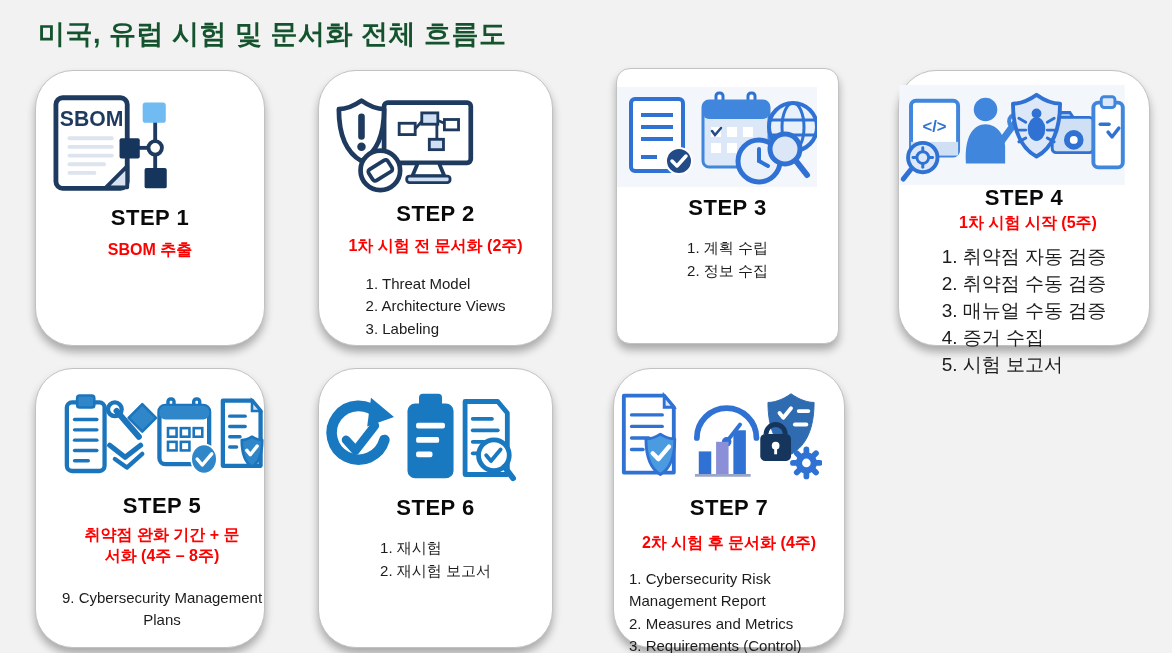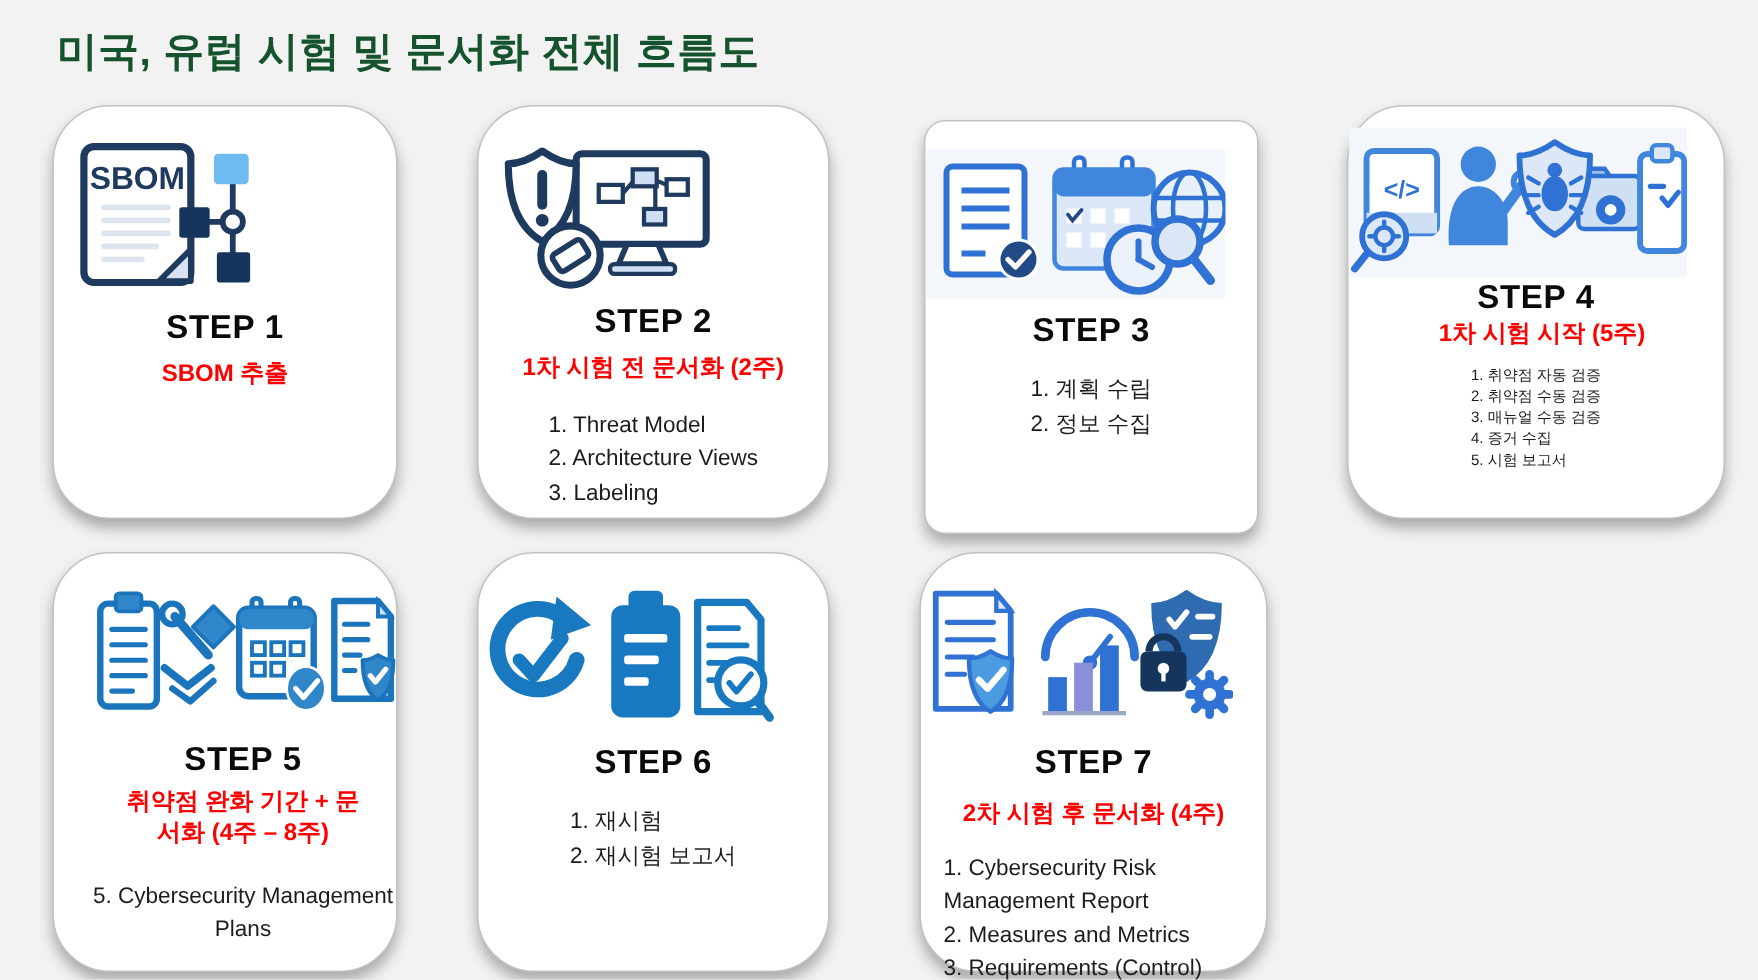--- a/index.html
+++ b/index.html
@@ -21,21 +21,21 @@
   .card {
     position: absolute;
     background: #ffffff;
     border: 1px solid #c2c2c2;
     border-radius: 38px;
     box-shadow: 0 6px 9px rgba(0,0,0,0.30);
     text-align: center;
   }
   #card1 { left: 35px;  top: 70px;  width: 230px; height: 276px; }
   #card2 { left: 318px; top: 70px;  width: 235px; height: 276px; }
-  #card3 { left: 616px; top: 80px;  width: 223px; height: 276px; border-radius: 14px; }
+  #card3 { left: 616px; top: 68px;  width: 223px; height: 276px; border-radius: 14px; }
   #card4 { left: 898px; top: 70px;  width: 252px; height: 276px; }
   #card5 { left: 35px;  top: 368px; width: 230px; height: 280px; padding-left: 24px; }
   #card6 { left: 318px; top: 368px; width: 235px; height: 280px; }
   #card7 { left: 613px; top: 368px; width: 232px; height: 280px; }
 
   .icon-wrap { display: flex; align-items: center; justify-content: flex-start; }
   #card1 .icon-wrap { margin-top: 20px; height: 106px; }
   #card2 .icon-wrap { margin-top: 24px; height: 98px; }
   #card3 .icon-wrap { margin-top: 18px; height: 100px; }
   #card4 .icon-wrap { margin-top: 14px; height: 100px; }
@@ -65,21 +65,21 @@
   #card7 .step-subtitle { margin-top: 12px; }
 
   .card-list {
     display: inline-block;
     text-align: left;
     font-size: 15px;
     color: #1c1c1c;
     line-height: 1.5;
     margin-top: 16px;
   }
-  #card4 .card-list { margin-top: 10px; font-size: 10px; line-height: 1.42; }
+  #card4 .card-list { margin-top: 10px; font-size: 19px; line-height: 1.42; }
   #card5 .card-list { display: block; text-align: center; margin-top: 20px; }
   #card7 .card-list { display: block; text-align: left; padding: 0 15px; margin-top: 14px; }
 
   svg { display: block; }
 </style>
 </head>
 <body>
 
 <div class="page-title">미국, 유럽 시험 및 문서화 전체 흐름도</div>
 
@@ -300,21 +300,21 @@
             <line x1="198" y1="64" x2="206" y2="64"></line>
         </g>
         <path d="M224 52 C229 55 233 56 236 56 C236 72 232 82 224 87 C216 82 212 72 212 56 C215 56 219 55 224 52 Z" fill="#2f86c8" stroke="#1b75bc" stroke-width="3" stroke-linejoin="round"></path>
         <path d="M218 68 l4 5 l8 -10" fill="none" stroke="#ffffff" stroke-width="4" stroke-linecap="round" stroke-linejoin="round"></path>
       </g>
     </svg>
   </div>
   <div class="step-title">STEP 5</div>
   <div class="step-subtitle">취약점 완화 기간 + 문서화 (4주 – 8주)</div>
   <div class="card-list">
-    <div class="list-item">5. Cybersecurity Management Plans</div>
+    <div class="list-item">9. Cybersecurity Management Plans</div>
   </div>
 </div>
 
 <div class="card" id="card6">
   <div class="icon-wrap">
     <svg width="200" height="96" viewBox="0 0 200 100">
       <g>
         <path d="M58 26 A28 28 0 1 0 64 52" fill="none" stroke="#1878c0" stroke-width="11" stroke-linecap="round"></path>
         <polygon points="50,8 74,28 46,38" fill="#1878c0"></polygon>
         <path d="M24 52 l10 11 l20 -26" fill="none" stroke="#1878c0" stroke-width="9" stroke-linecap="round" stroke-linejoin="round"></path>

